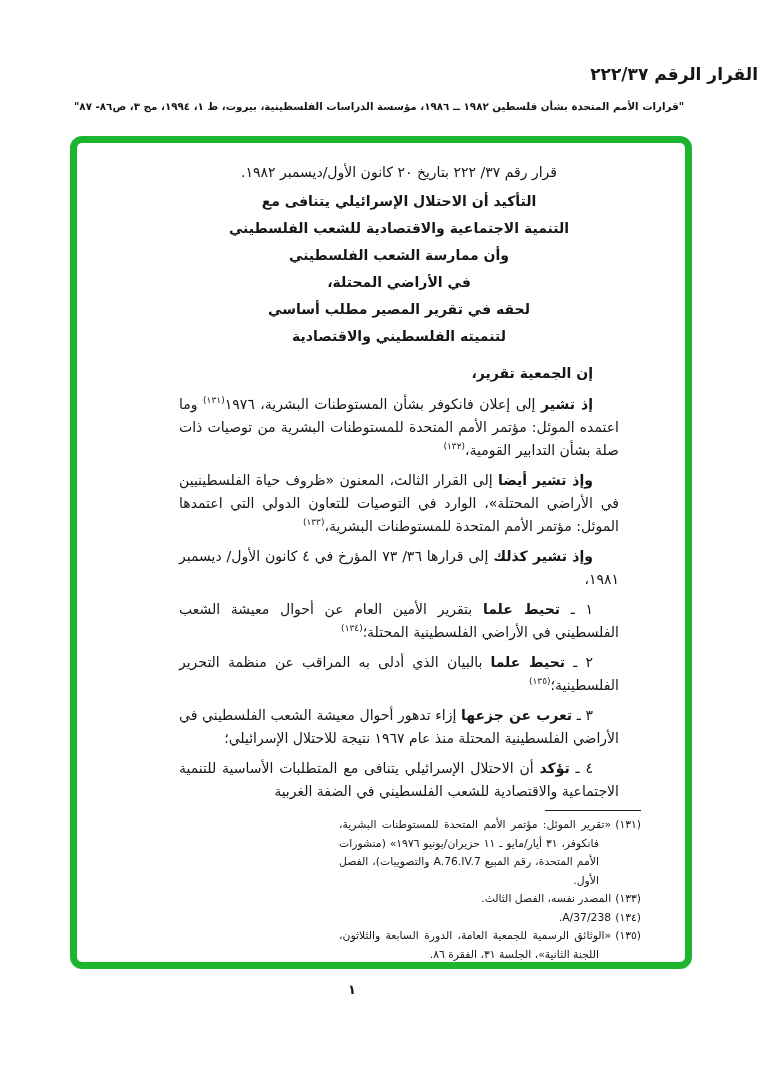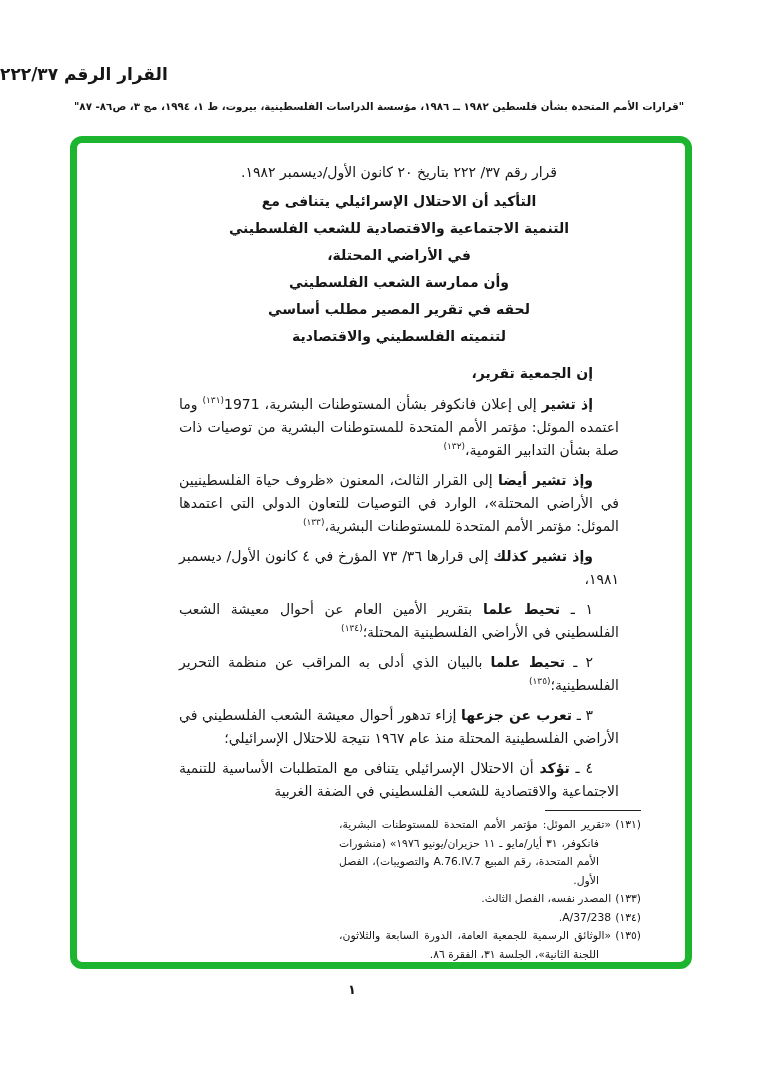--- a/index.html
+++ b/index.html
@@ -7,21 +7,21 @@
     width:758px; height:1078px;
     background:#ffffff;
     font-family:"DejaVu Sans", sans-serif;
     color:#161616;
     direction:rtl;
     position:relative;
     overflow:hidden;
   }
   .doc-title {
     position:absolute; top:64px; left:0; right:0;
-    text-align:left;
+    text-align:right;
     font-size:17px; font-weight:bold;
     letter-spacing:0.2px;
   }
   .doc-source {
     position:absolute; top:100px; left:0; right:0;
     text-align:center;
     font-size:10.3px; font-weight:bold;
     white-space:nowrap;
   }
   .green-box {
@@ -67,29 +67,29 @@
 <div class="doc-source">"قرارات الأمم المتحدة بشأن فلسطين ١٩٨٢ ــ ١٩٨٦، مؤسسة الدراسات الفلسطينية، بيروت، ط ١، ١٩٩٤، مج ٣، ص٨٦- ٨٧"</div>
 
 <div class="green-box">
   <div class="main-text">
 
     <div class="res-line">قرار رقم ٣٧/ ٢٢٢ بتاريخ ٢٠ كانون الأول/ديسمبر ١٩٨٢.</div>
 
     <div>
       <div class="head-line">التأكيد أن الاحتلال الإسرائيلي يتنافى مع</div>
       <div class="head-line">التنمية الاجتماعية والاقتصادية للشعب الفلسطيني</div>
+      <div class="head-line">وأن ممارسة الشعب الفلسطيني</div>
       <div class="head-line">في الأراضي المحتلة،</div>
-      <div class="head-line">وأن ممارسة الشعب الفلسطيني</div>
       <div class="head-line">لحقه في تقرير المصير مطلب أساسي</div>
       <div class="head-line">لتنميته الفلسطيني والاقتصادية</div>
     </div>
 
     <div class="assembly">إن الجمعية تقرير،</div>
 
-    <p class="para"><span></span><span class="lead">إذ تشير</span><span> إلى إعلان فانكوفر بشأن المستوطنات البشرية، 1971</span><sup>(١٣١)</sup><span> وما اعتمده الموئل: مؤتمر الأمم المتحدة للمستوطنات البشرية من توصيات ذات صلة بشأن التدابير القومية،</span><sup>(١٣٢)</sup></p>
+    <p class="para"><span></span><span class="lead">إذ تشير</span><span> إلى إعلان فانكوفر بشأن المستوطنات البشرية، ١٩٧٦</span><sup>(١٣١)</sup><span> وما اعتمده الموئل: مؤتمر الأمم المتحدة للمستوطنات البشرية من توصيات ذات صلة بشأن التدابير القومية،</span><sup>(١٣٢)</sup></p>
 
     <p class="para"><span></span><span class="lead">وإذ تشير أيضا</span><span> إلى القرار الثالث، المعنون «ظروف حياة الفلسطينيين في الأراضي المحتلة»، الوارد في التوصيات للتعاون الدولي التي اعتمدها الموئل: مؤتمر الأمم المتحدة للمستوطنات البشرية،</span><sup>(١٣٣)</sup><span></span><sup></sup></p>
 
     <p class="para"><span></span><span class="lead">وإذ تشير كذلك</span><span> إلى قرارها ٣٦/ ٧٣ المؤرخ في ٤ كانون الأول/ ديسمبر ١٩٨١،</span><sup></sup><span></span><sup></sup></p>
 
     <p class="para"><span>١ ـ </span><span class="lead">تحيط علما</span><span> بتقرير الأمين العام عن أحوال معيشة الشعب الفلسطيني في الأراضي الفلسطينية المحتلة؛</span><sup>(١٣٤)</sup><span></span><sup></sup></p>
 
     <p class="para"><span>٢ ـ </span><span class="lead">تحيط علما</span><span> بالبيان الذي أدلى به المراقب عن منظمة التحرير الفلسطينية؛</span><sup>(١٣٥)</sup><span></span><sup></sup></p>
 
     <p class="para"><span>٣ ـ </span><span class="lead">تعرب عن جزعها</span><span> إزاء تدهور أحوال معيشة الشعب الفلسطيني في الأراضي الفلسطينية المحتلة منذ عام ١٩٦٧ نتيجة للاحتلال الإسرائيلي؛</span><sup></sup><span></span><sup></sup></p>

